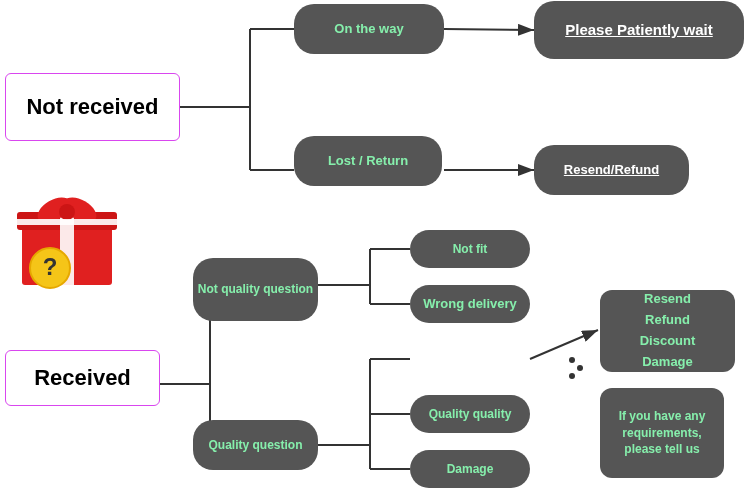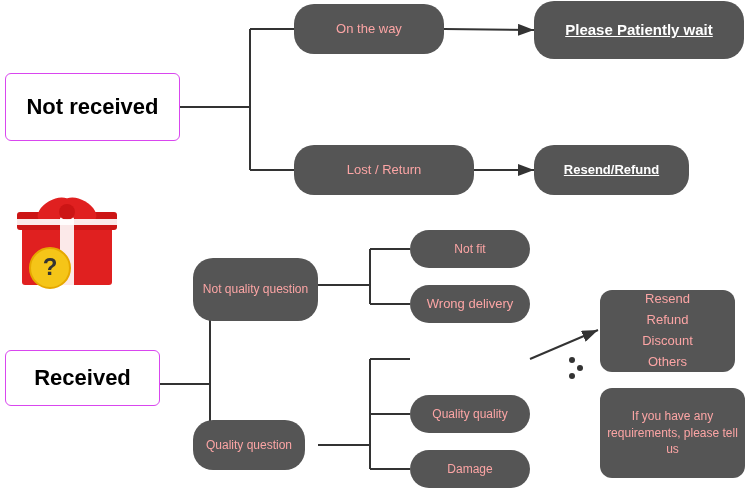--- a/index.html
+++ b/index.html
@@ -33,23 +33,23 @@
     .box-main {
       background: #fff;
       border: 1px solid #d946ef;
       font-size: 22px;
       font-weight: 900;
     }
 
     .box-rounded {
       background: #555;
       border-radius: 20px;
-      color: #fca5a5;
+      color: #86efac;
       font-size: 13px;
-      font-weight: normal;
+      font-weight: bold;
     }
 
     .box-result {
       background: #555;
       border-radius: 20px;
       color: #fff;
       font-size: 13px;
       font-weight: bold;
       text-decoration: underline;
     }
@@ -135,21 +135,21 @@
     <circle cx="580" cy="368" r="3" fill="#333"></circle>
     <circle cx="572" cy="376" r="3" fill="#333"></circle>
   </svg>
 
   <div class="box box-main" style="left:5px; top:73px; width:175px; height:68px;">Not received</div>
 
   <div class="box box-rounded" style="left:294px; top:4px; width:150px; height:50px;">On the way</div>
 
   <div class="box box-result" style="left:534px; top:1px; width:210px; height:58px; font-size:15px;">Please Patiently wait</div>
 
-  <div class="box box-rounded" style="left:294px; top:145px; width:180px; height:50px;">Lost / Return</div>
+  <div class="box box-rounded" style="left:294px; top:136px; width:148px; height:50px;">Lost / Return</div>
 
   <div class="box box-result" style="left:534px; top:145px; width:155px; height:50px;">Resend/Refund</div>
 
   <div class="gift-icon">
     <svg width="110" height="110" viewBox="0 0 110 110">
 
       <rect x="10" y="45" width="90" height="60" rx="3" fill="#e02020"></rect>
 
       <rect x="5" y="32" width="100" height="18" rx="3" fill="#cc1515"></rect>
 
@@ -167,35 +167,35 @@
 
       <circle cx="38" cy="88" r="20" fill="#f5c518" stroke="#e6a800" stroke-width="2"></circle>
       <text x="38" y="95" text-anchor="middle" font-size="24" font-weight="900" fill="#333">?</text>
     </svg>
   </div>
 
   <div class="box box-main" style="left:5px; top:350px; width:155px; height:56px; font-size:22px;">Received</div>
 
   <div class="box box-rounded" style="left:193px; top:258px; width:125px; height:63px; font-size:12px;">Not quality question</div>
 
-  <div class="box box-rounded" style="left:193px; top:420px; width:112px; height:50px; font-size:12px;">Quality question</div>
+  <div class="box box-rounded" style="left:193px; top:420px; width:125px; height:50px; font-size:12px;">Quality question</div>
 
   <div class="box box-rounded" style="left:410px; top:230px; width:120px; height:38px; font-size:12px;">Not fit</div>
 
   <div class="box box-rounded" style="left:410px; top:285px; width:120px; height:38px; font-size:13px;">Wrong delivery</div>
 
 
   <div class="box box-rounded" style="left:410px; top:395px; width:120px; height:38px; font-size:12px;">Quality quality</div>
 
   <div class="box box-rounded" style="left:410px; top:450px; width:120px; height:38px; font-size:12px;">Damage</div>
 
   <div class="box box-rounded" style="left:600px; top:290px; width:135px; height:82px; font-size:13px; line-height:1.6; white-space:pre-line; border-radius:12px;">
     <span>Resend
 Refund
 Discount
-Others</span>
+Damage</span>
   </div>
 
-  <div class="box box-rounded" style="left:600px; top:388px; width:145px; height:90px; font-size:12px; line-height:1.4; border-radius:12px; padding:7px;">
+  <div class="box box-rounded" style="left:600px; top:388px; width:124px; height:90px; font-size:12px; line-height:1.4; border-radius:12px; padding:7px;">
     <span>If you have any requirements, please tell us</span>
   </div>
 
 </div>
 
 </body></html>

